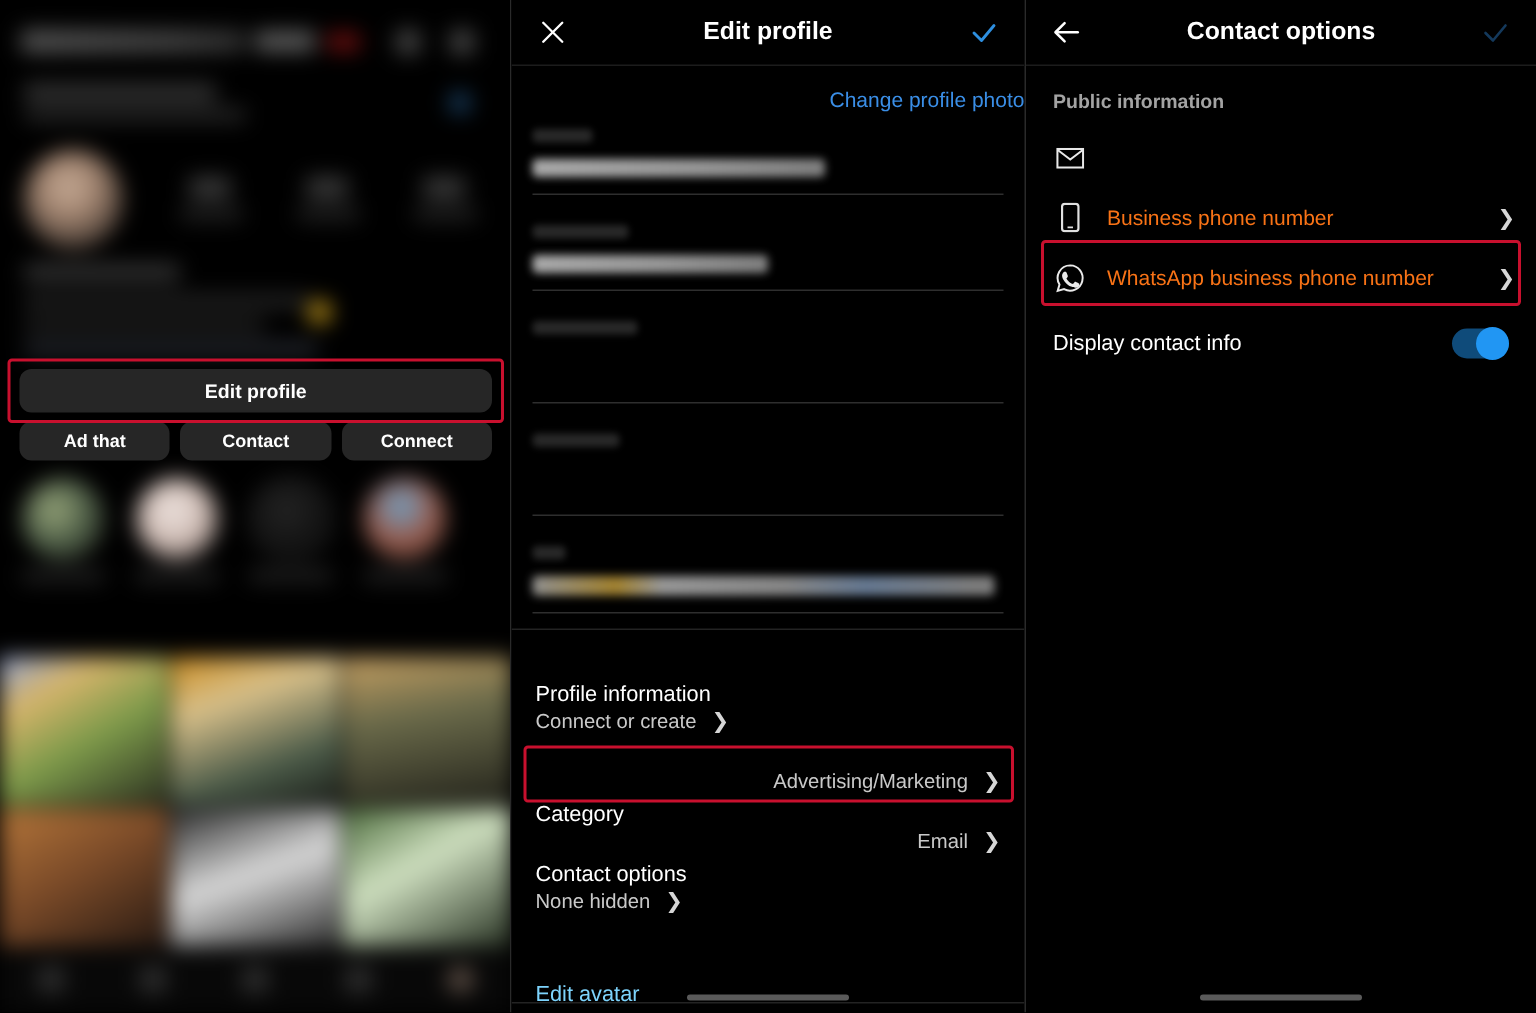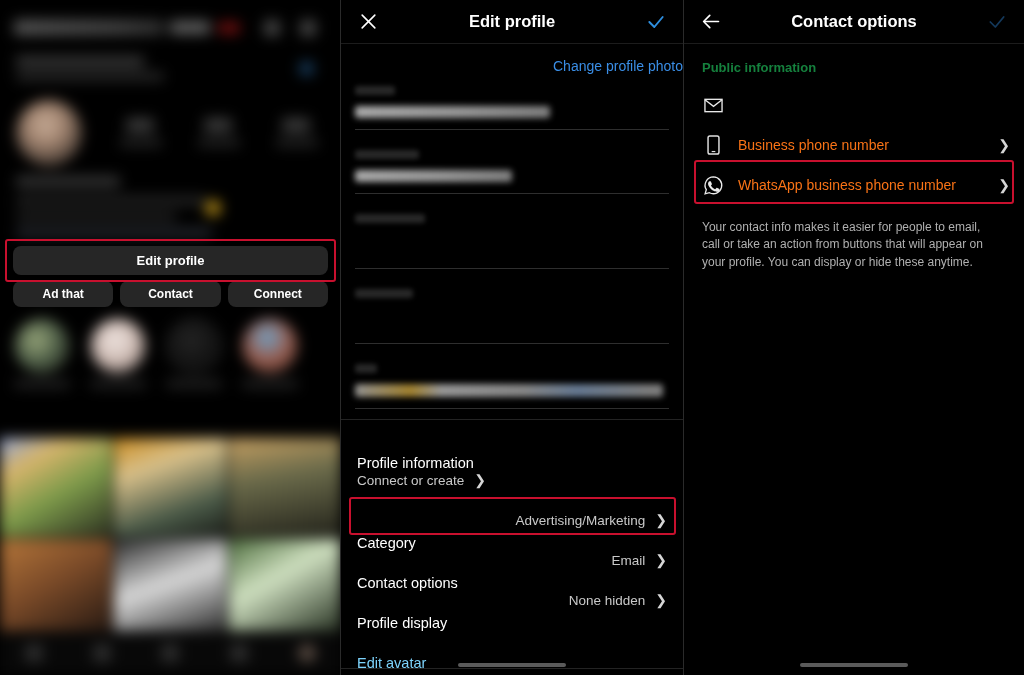--- a/index.html
+++ b/index.html
@@ -168,21 +168,21 @@
   .home-ind {
     position:absolute; bottom:8px; left:50%; transform:translateX(-50%);
     width:108px; height:4px; background:#5a5a5a; border-radius:3px;
   }
 
   
   .panel-contact {
     position:relative; width:340px; height:675px;
     background:#000; overflow:hidden;
   }
-  .sec-title { color:#15803d; font-size:13px; font-weight:700;
+  .sec-title { color:#a3a3a3; font-size:13px; font-weight:700;
       padding: 16px 18px 10px 18px; }
   .c-row {
     position:relative; display:flex; align-items:center;
     height:40px; padding: 0 14px 0 18px; color:#c9c9c9;
   }
   .c-icon { width:22px; height:22px; margin-right:14px;
       display:flex; align-items:center; justify-content:center; flex:0 0 22px; }
   .c-label { flex:1; font-size:14px; color:#f97316; }
   .hl-box-wa {
     position:absolute; left:10px; top:160px; width:320px; height:44px;
@@ -346,21 +346,20 @@
         <span class="menu-label">Category</span>
         <span class="menu-value">Advertising/Marketing</span>
         <span class="chev">❯</span>
       </div>
       <div class="menu-row">
         <span class="menu-label">Contact options</span>
         <span class="menu-value">Email</span>
         <span class="chev">❯</span>
       </div>
       <div class="menu-row">
-        <span class="menu-label">Profile display</span>
         <span class="menu-value">None hidden</span>
         <span class="chev">❯</span>
       </div>
       <div class="menu-row link">
         <span class="menu-label">Edit avatar</span>
       </div>
     </div>
 
     <div class="list-sep"></div>
 
@@ -417,19 +416,24 @@
           <path d="M12 2.2a9.6 9.6 0 0 0-8.2 14.6L2.4 21.6l4.9-1.35A9.6 9.6 0 1 0 12 2.2z" stroke="#eaeaea" stroke-width="1.5" fill="none"></path>
           <path d="M9.1 7.6c-.25-.55-.5-.56-.73-.57h-.62c-.22 0-.57.08-.86.4-.3.33-1.13 1.1-1.13 2.7s1.16 3.13 1.32 3.35c.16.21 2.24 3.58 5.53 4.88 2.74 1.07 3.3.86 3.89.8.59-.05 1.9-.77 2.17-1.52.27-.75.27-1.39.19-1.52-.08-.14-.3-.22-.62-.38-.32-.16-1.9-.94-2.19-1.04-.3-.11-.51-.16-.73.16-.21.32-.84 1.04-1.03 1.26-.19.21-.38.24-.7.08-.32-.16-1.36-.5-2.59-1.6-.96-.85-1.6-1.9-1.79-2.22-.19-.32-.02-.5.14-.66.14-.14.32-.37.48-.56.16-.19.21-.32.32-.54.11-.21.05-.4-.03-.56-.08-.16-.7-1.73-.99-2.36z" fill="#eaeaea"></path>
         </svg>
       </span>
       <span class="c-label">WhatsApp business phone number</span>
       <span class="chev">❯</span>
     </div>
 
     <div class="hl-box-wa"></div>
 
-
-    <div class="c-desc">Your contact info makes it easier for people to email, call or take an action from buttons that will appear on your profile. You can display or hide these anytime.</div>
+    <div class="toggle-row">
+      <span class="toggle-label">Display contact info</span>
+      <span class="switch">
+        <span class="knob"></span>
+      </span>
+    </div>
+
 
     <div class="home-ind-r"></div>
   </div>
 
 </div>
 
 </body></html>

